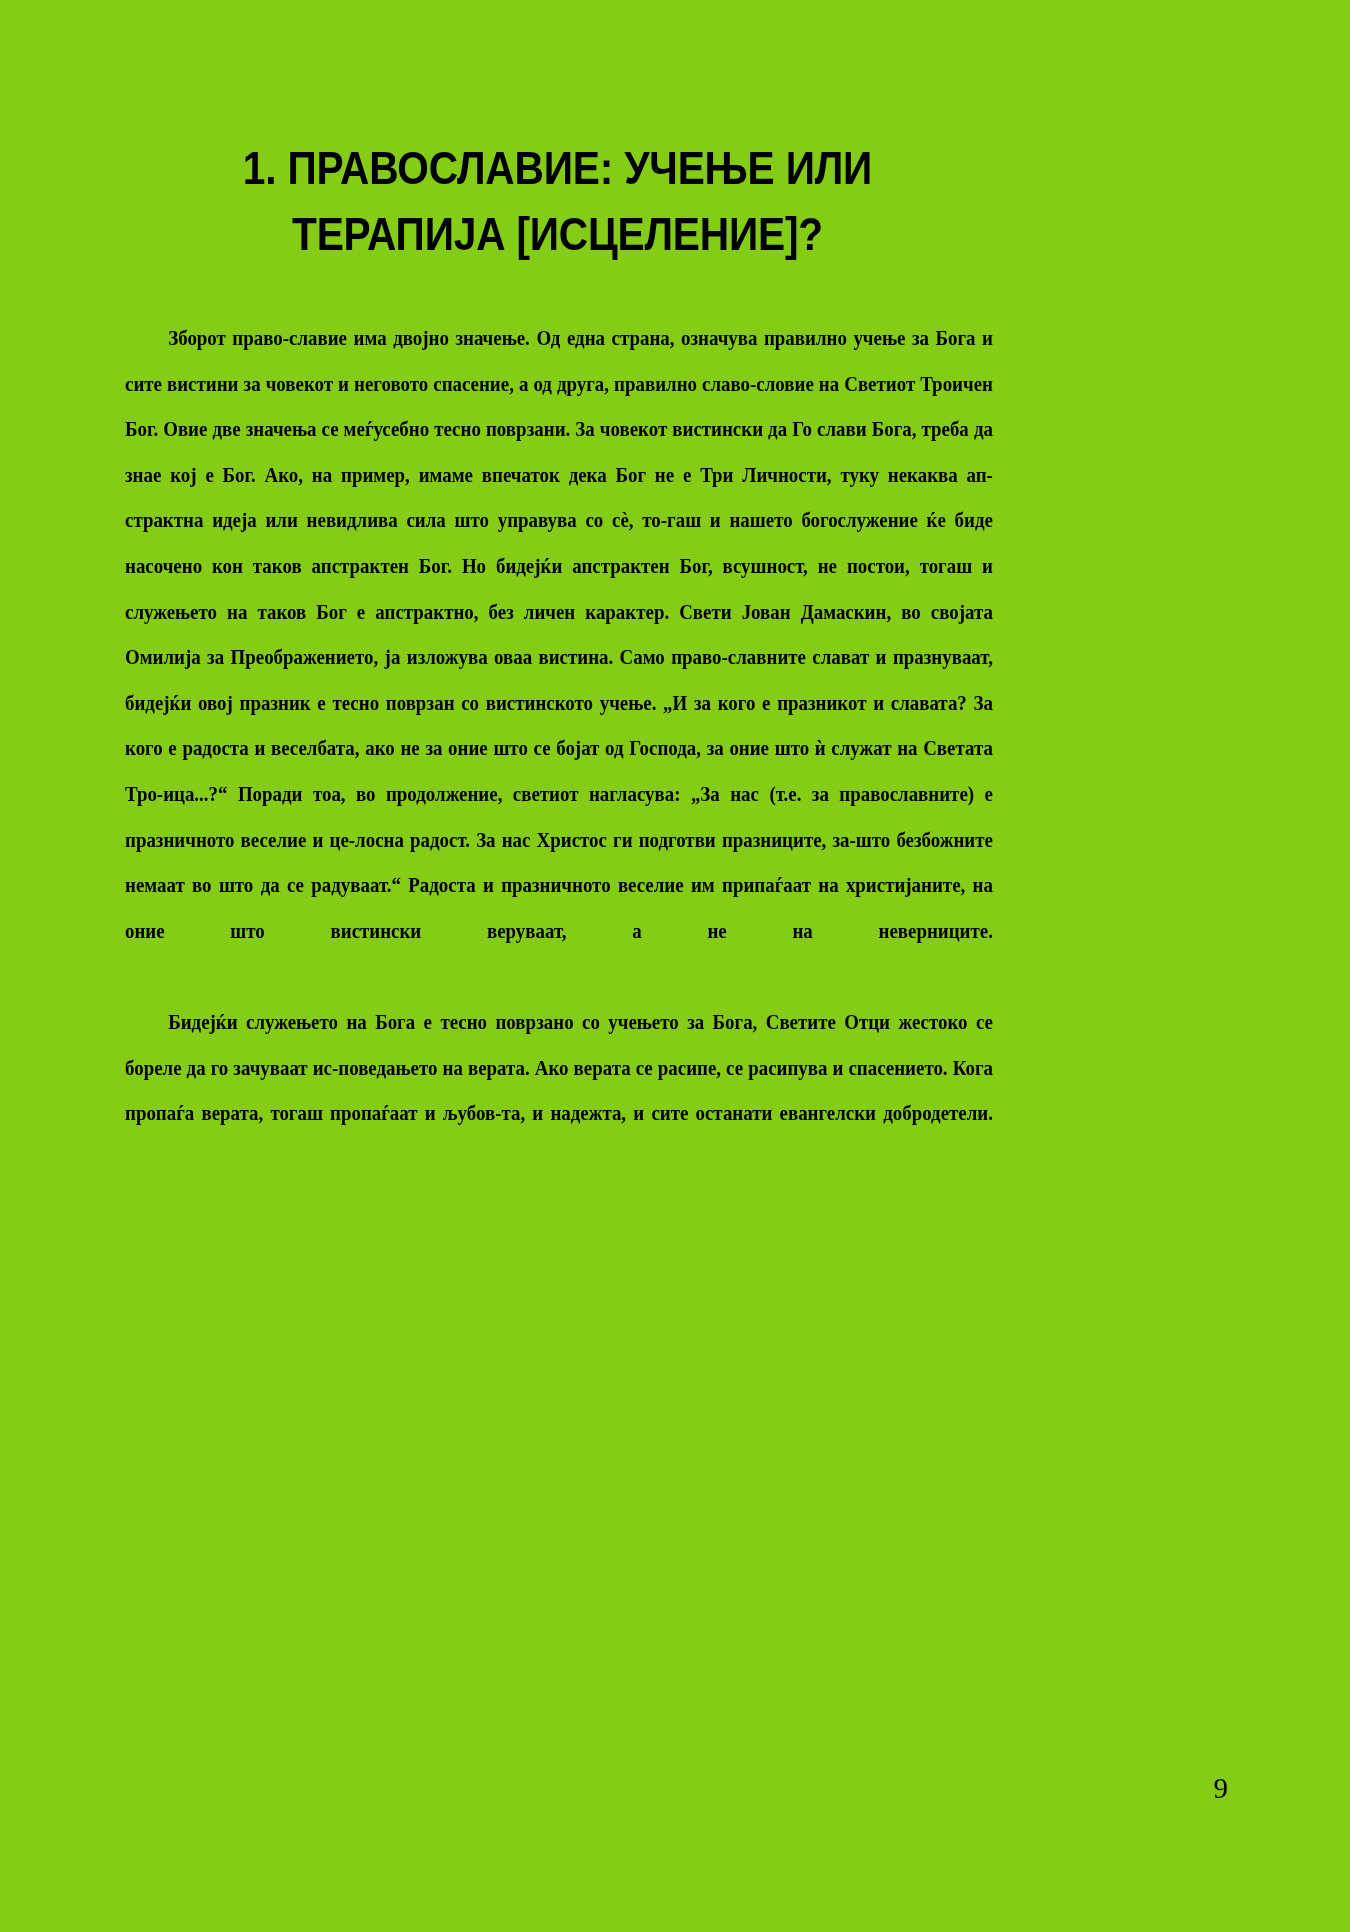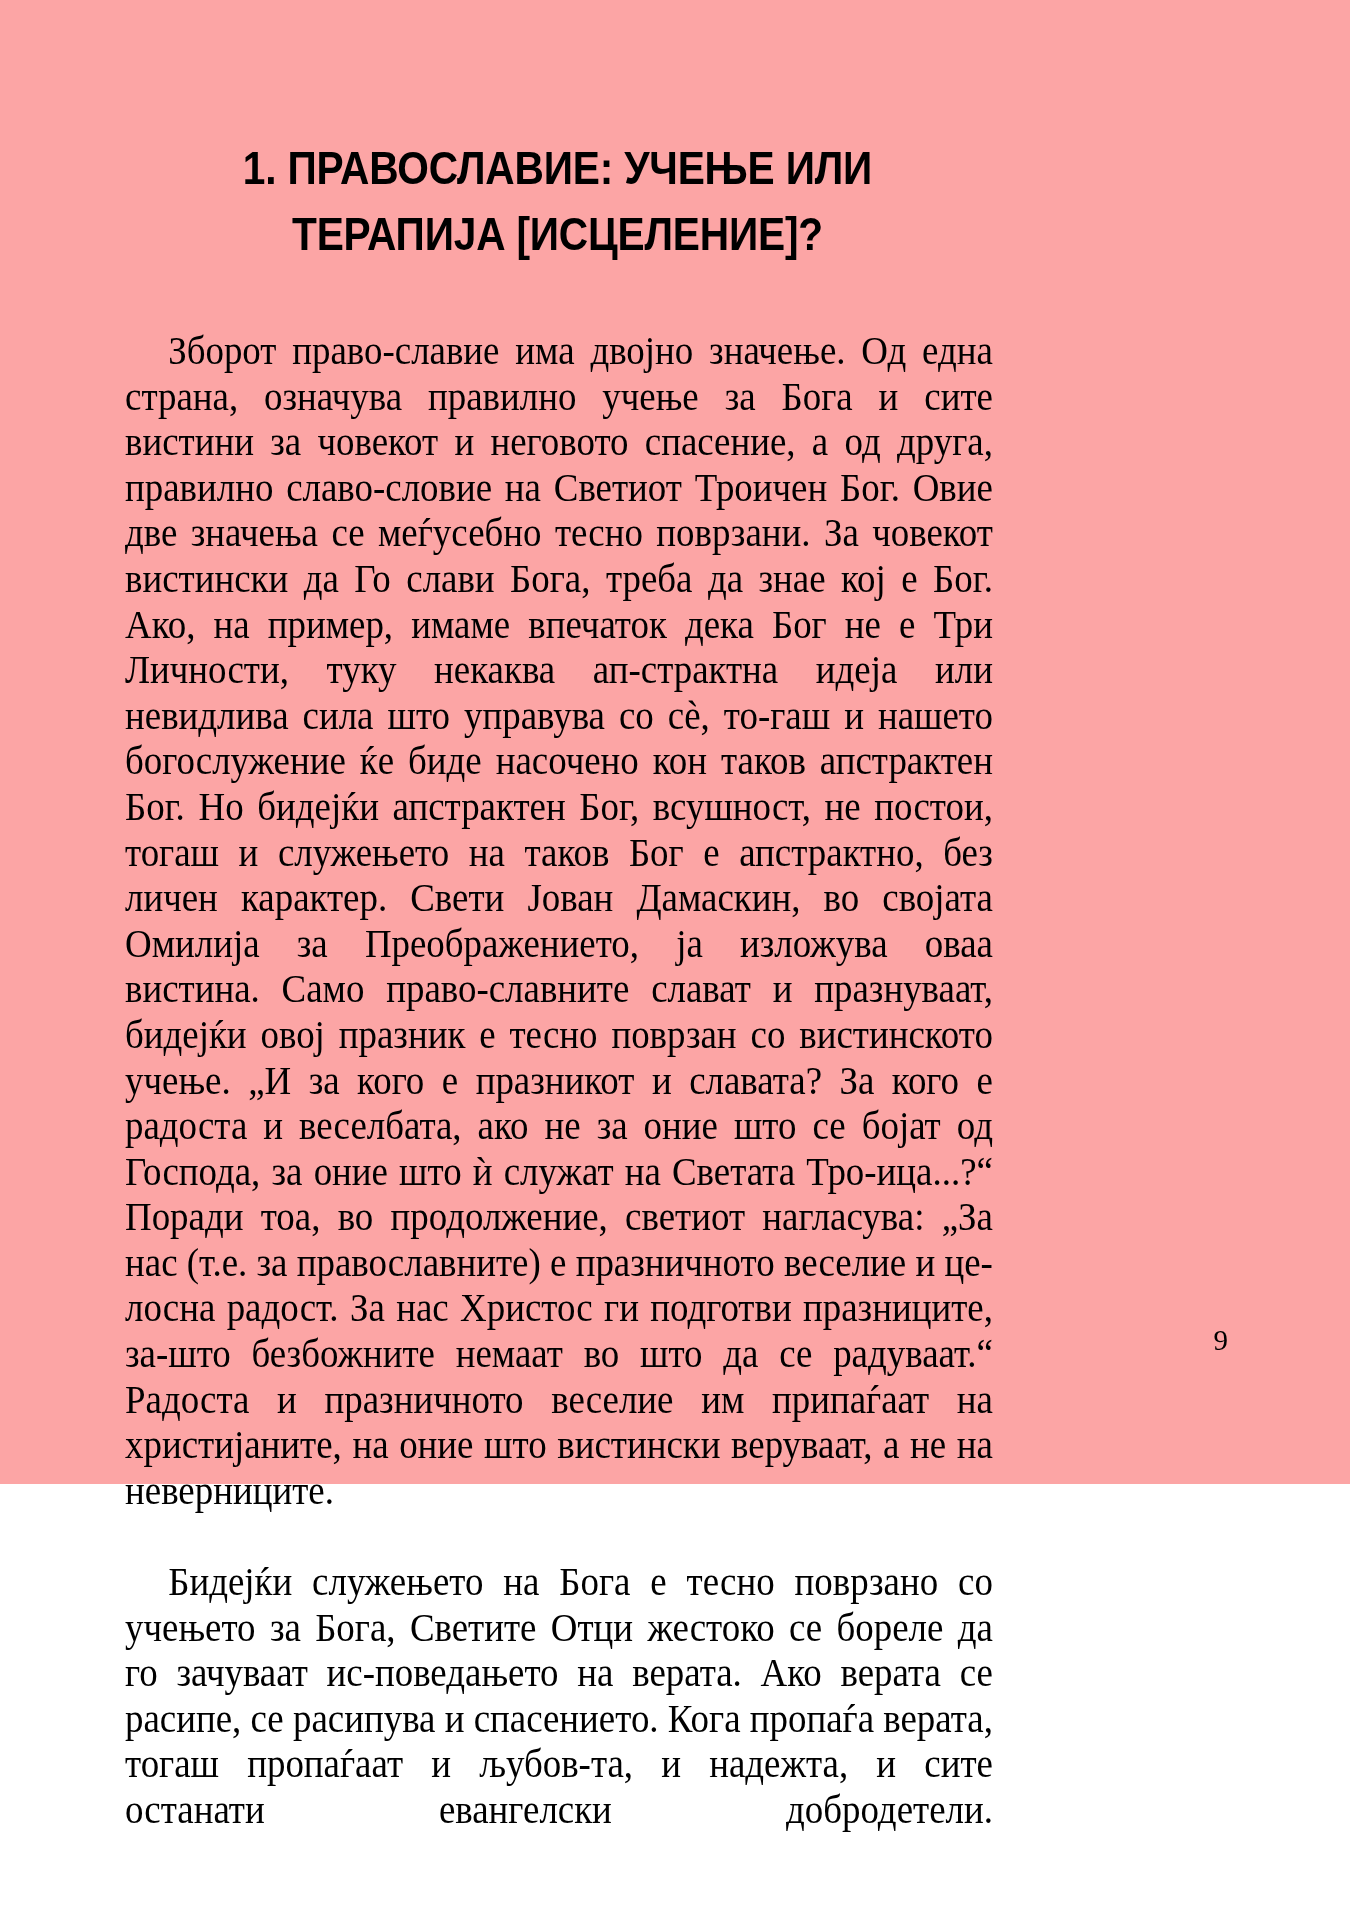--- a/index.html
+++ b/index.html
@@ -13,22 +13,22 @@
     position: relative;
     font-family: "Liberation Serif", "DejaVu Serif", serif;
     color: #000000;
     overflow: hidden;
   }
 
   .page {
     position: absolute;
     left: 0; top: 0;
     width: 1350px;
-    height: 1484px;
-    background: #fca5a5;
+    height: 1932px;
+    background: #84cc16;
   }
 
   
   .chapter-title {
     position: absolute;
     left: 125px;
     top: 104px;
     width: 865px;
     text-align: center;
     font-family: "Liberation Sans", "DejaVu Sans", sans-serif;
@@ -39,30 +39,31 @@
     color: #000000;
     transform: scaleX(0.865);
     transform-origin: 50% 0;
     white-space: pre-line;
   }
 
   
   .body-block {
     position: absolute;
     left: 125px;
-    top: 328px;
+    top: 316px;
     width: 868px;
     font-family: "Liberation Serif", "DejaVu Serif", serif;
-    font-size: 41px;
+    font-size: 21px;
     line-height: 45.6px;
     color: #000000;
     text-align: justify;
     text-justify: inter-word;
     -webkit-hyphens: none;
     hyphens: none;
+    font-weight: bold;
   }
 
   .body-block p {
     margin: 0;
     padding: 0;
     text-align: justify;
     transform: scaleX(0.90);
     transform-origin: 0 0;
     width: 111.1%;
   }

